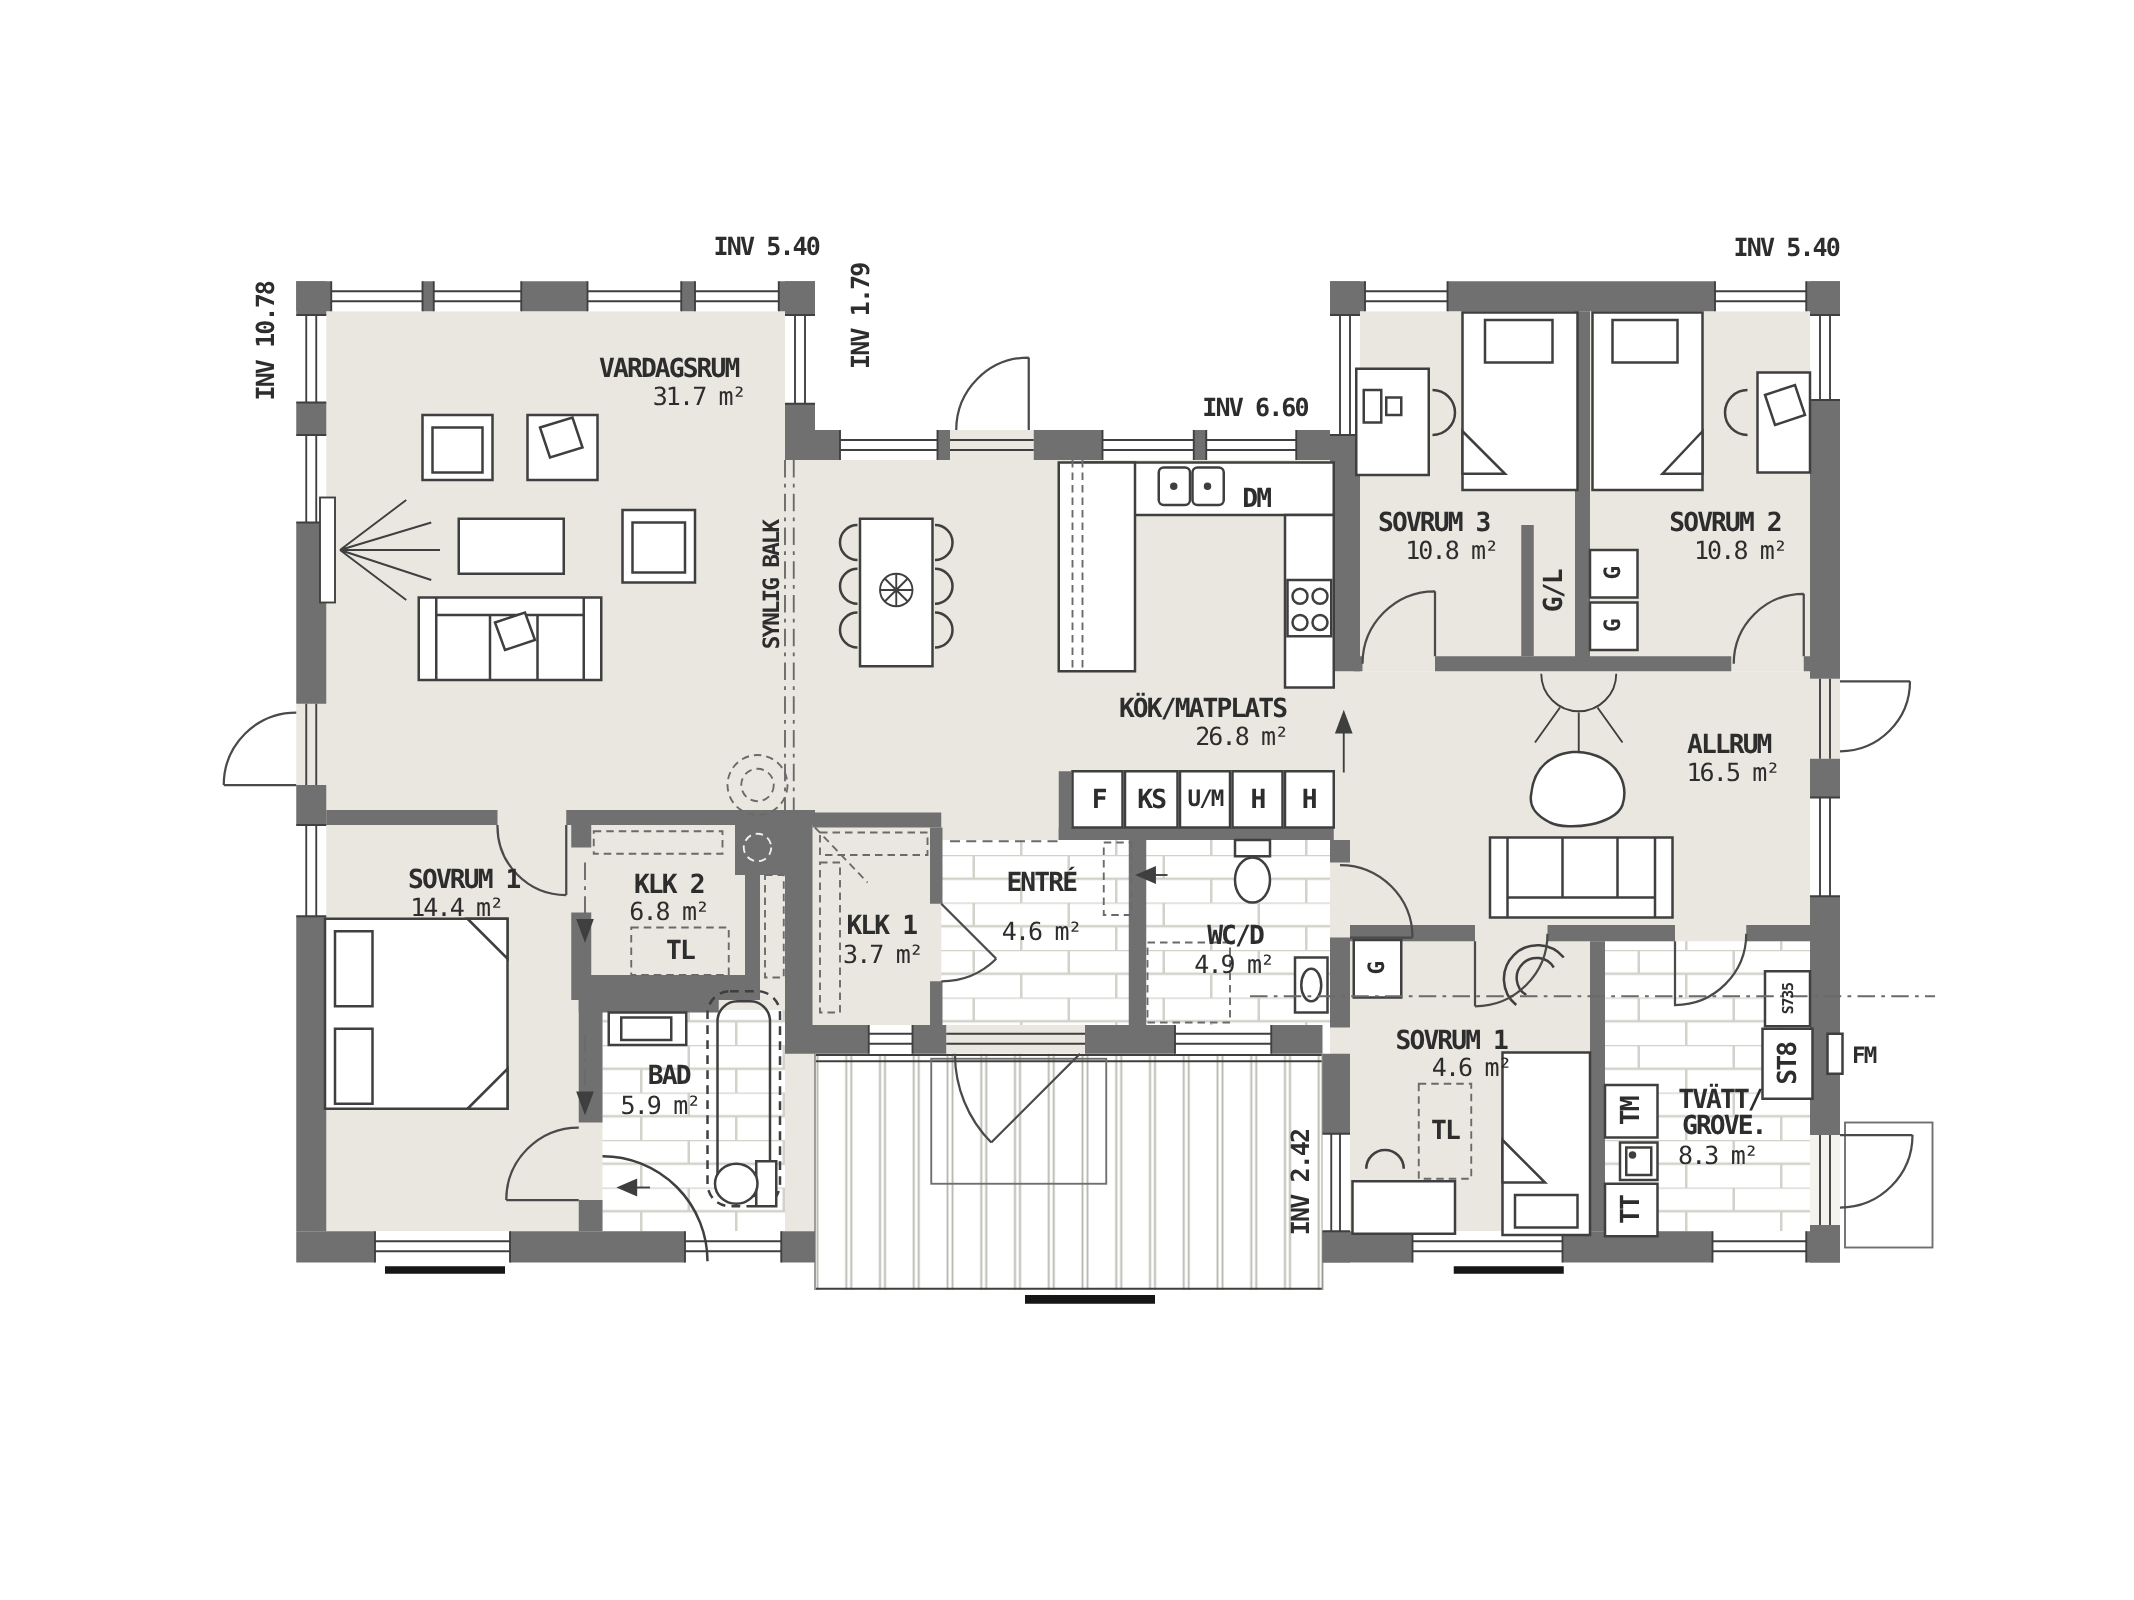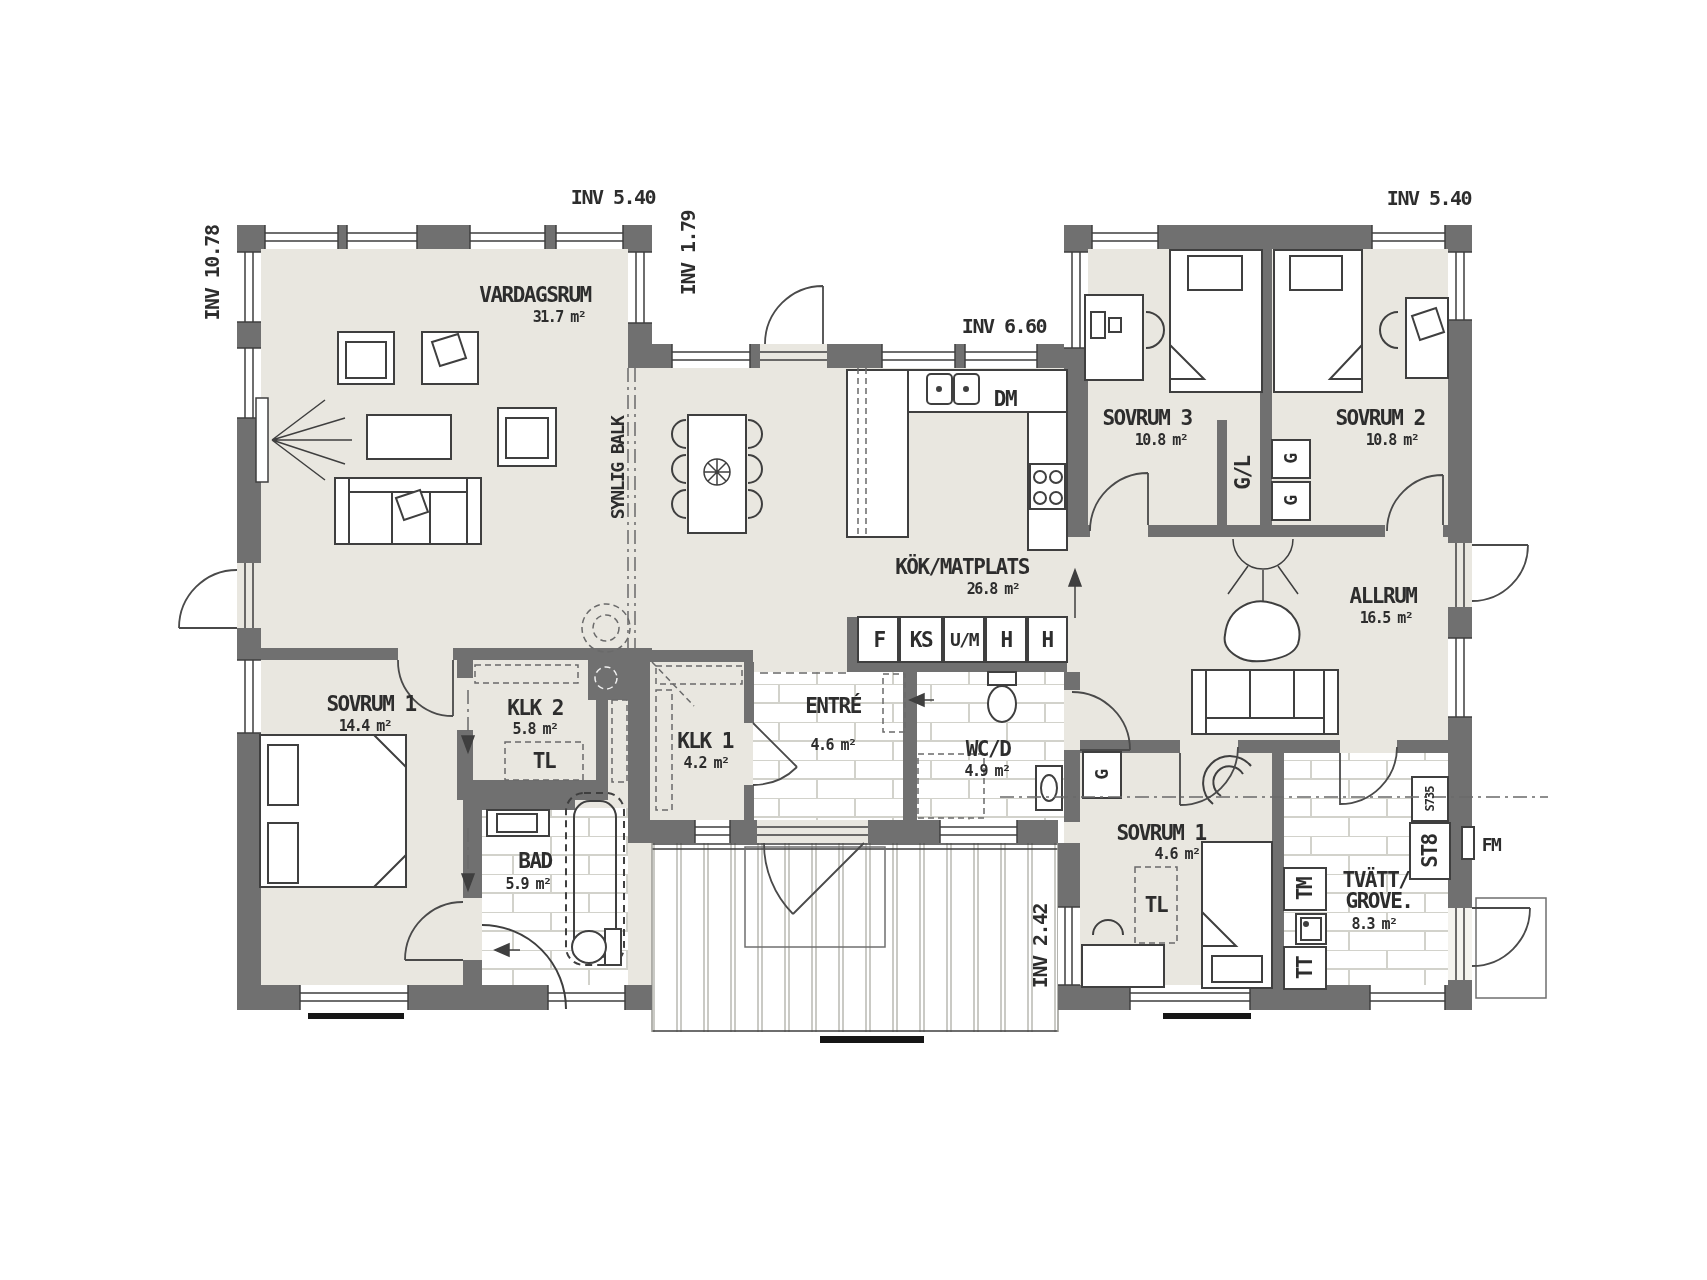--- a/index.html
+++ b/index.html
@@ -1,21 +1,21 @@
 <!DOCTYPE html>
 <html><head>
 <meta charset="utf-8">
 <style>
   html,body{margin:0;padding:0;background:#fff;}
   .plan{position:relative;width:1707px;height:1280px;background:#ffffff;overflow:hidden;
         font-family:"DejaVu Sans Mono",monospace;}
   .plan svg{position:absolute;left:0;top:0;}
   .lbl{position:absolute;transform:translate(-50%,-50%);font-size:21px;line-height:1;
        color:#2d2d2d;white-space:nowrap;letter-spacing:-1.5px;font-weight:bold;}
-  .area{font-size:15px;font-weight:bold;}
+  .area{font-size:20px;font-weight:normal;}
   .rot{transform:translate(-50%,-50%) rotate(-90deg);}
   .meas{font-size:20px;}
   .small{font-size:12px;letter-spacing:-1px;}
   .mid{font-size:18px;}
 </style>
 </head>
 <body>
 
 <div class="plan">
 <svg width="1707" height="1280" viewBox="0 0 1707 1280">
@@ -496,23 +496,23 @@
   <div class="lbl area" style="left:993px;top:589px">26.8 m²</div>
   <div class="lbl" style="left:1147px;top:418px">SOVRUM 3</div>
   <div class="lbl area" style="left:1161px;top:440px">10.8 m²</div>
   <div class="lbl" style="left:1380px;top:418px">SOVRUM 2</div>
   <div class="lbl area" style="left:1392px;top:440px">10.8 m²</div>
   <div class="lbl" style="left:1383px;top:596px">ALLRUM</div>
   <div class="lbl area" style="left:1386px;top:618px">16.5 m²</div>
   <div class="lbl" style="left:371px;top:704px">SOVRUM 1</div>
   <div class="lbl area" style="left:365px;top:726px">14.4 m²</div>
   <div class="lbl" style="left:535px;top:708px">KLK 2</div>
-  <div class="lbl area" style="left:535px;top:729px">5.8 m²</div>
+  <div class="lbl area" style="left:535px;top:729px">6.8 m²</div>
   <div class="lbl" style="left:705px;top:741px">KLK 1</div>
-  <div class="lbl area" style="left:706px;top:763px">4.2 m²</div>
+  <div class="lbl area" style="left:706px;top:763px">3.7 m²</div>
   <div class="lbl" style="left:833px;top:706px">ENTRÉ</div>
   <div class="lbl area" style="left:833px;top:745px">4.6 m²</div>
   <div class="lbl" style="left:988px;top:749px">WC/D</div>
   <div class="lbl area" style="left:987px;top:771px">4.9 m²</div>
   <div class="lbl" style="left:535px;top:861px">BAD</div>
   <div class="lbl area" style="left:528px;top:884px">5.9 m²</div>
   <div class="lbl" style="left:1161px;top:833px">SOVRUM 1</div>
   <div class="lbl area" style="left:1177px;top:854px">4.6 m²</div>
   <div class="lbl" style="left:1376px;top:880px">TVÄTT/</div>
   <div class="lbl" style="left:1379px;top:901px">GROVE.</div>

